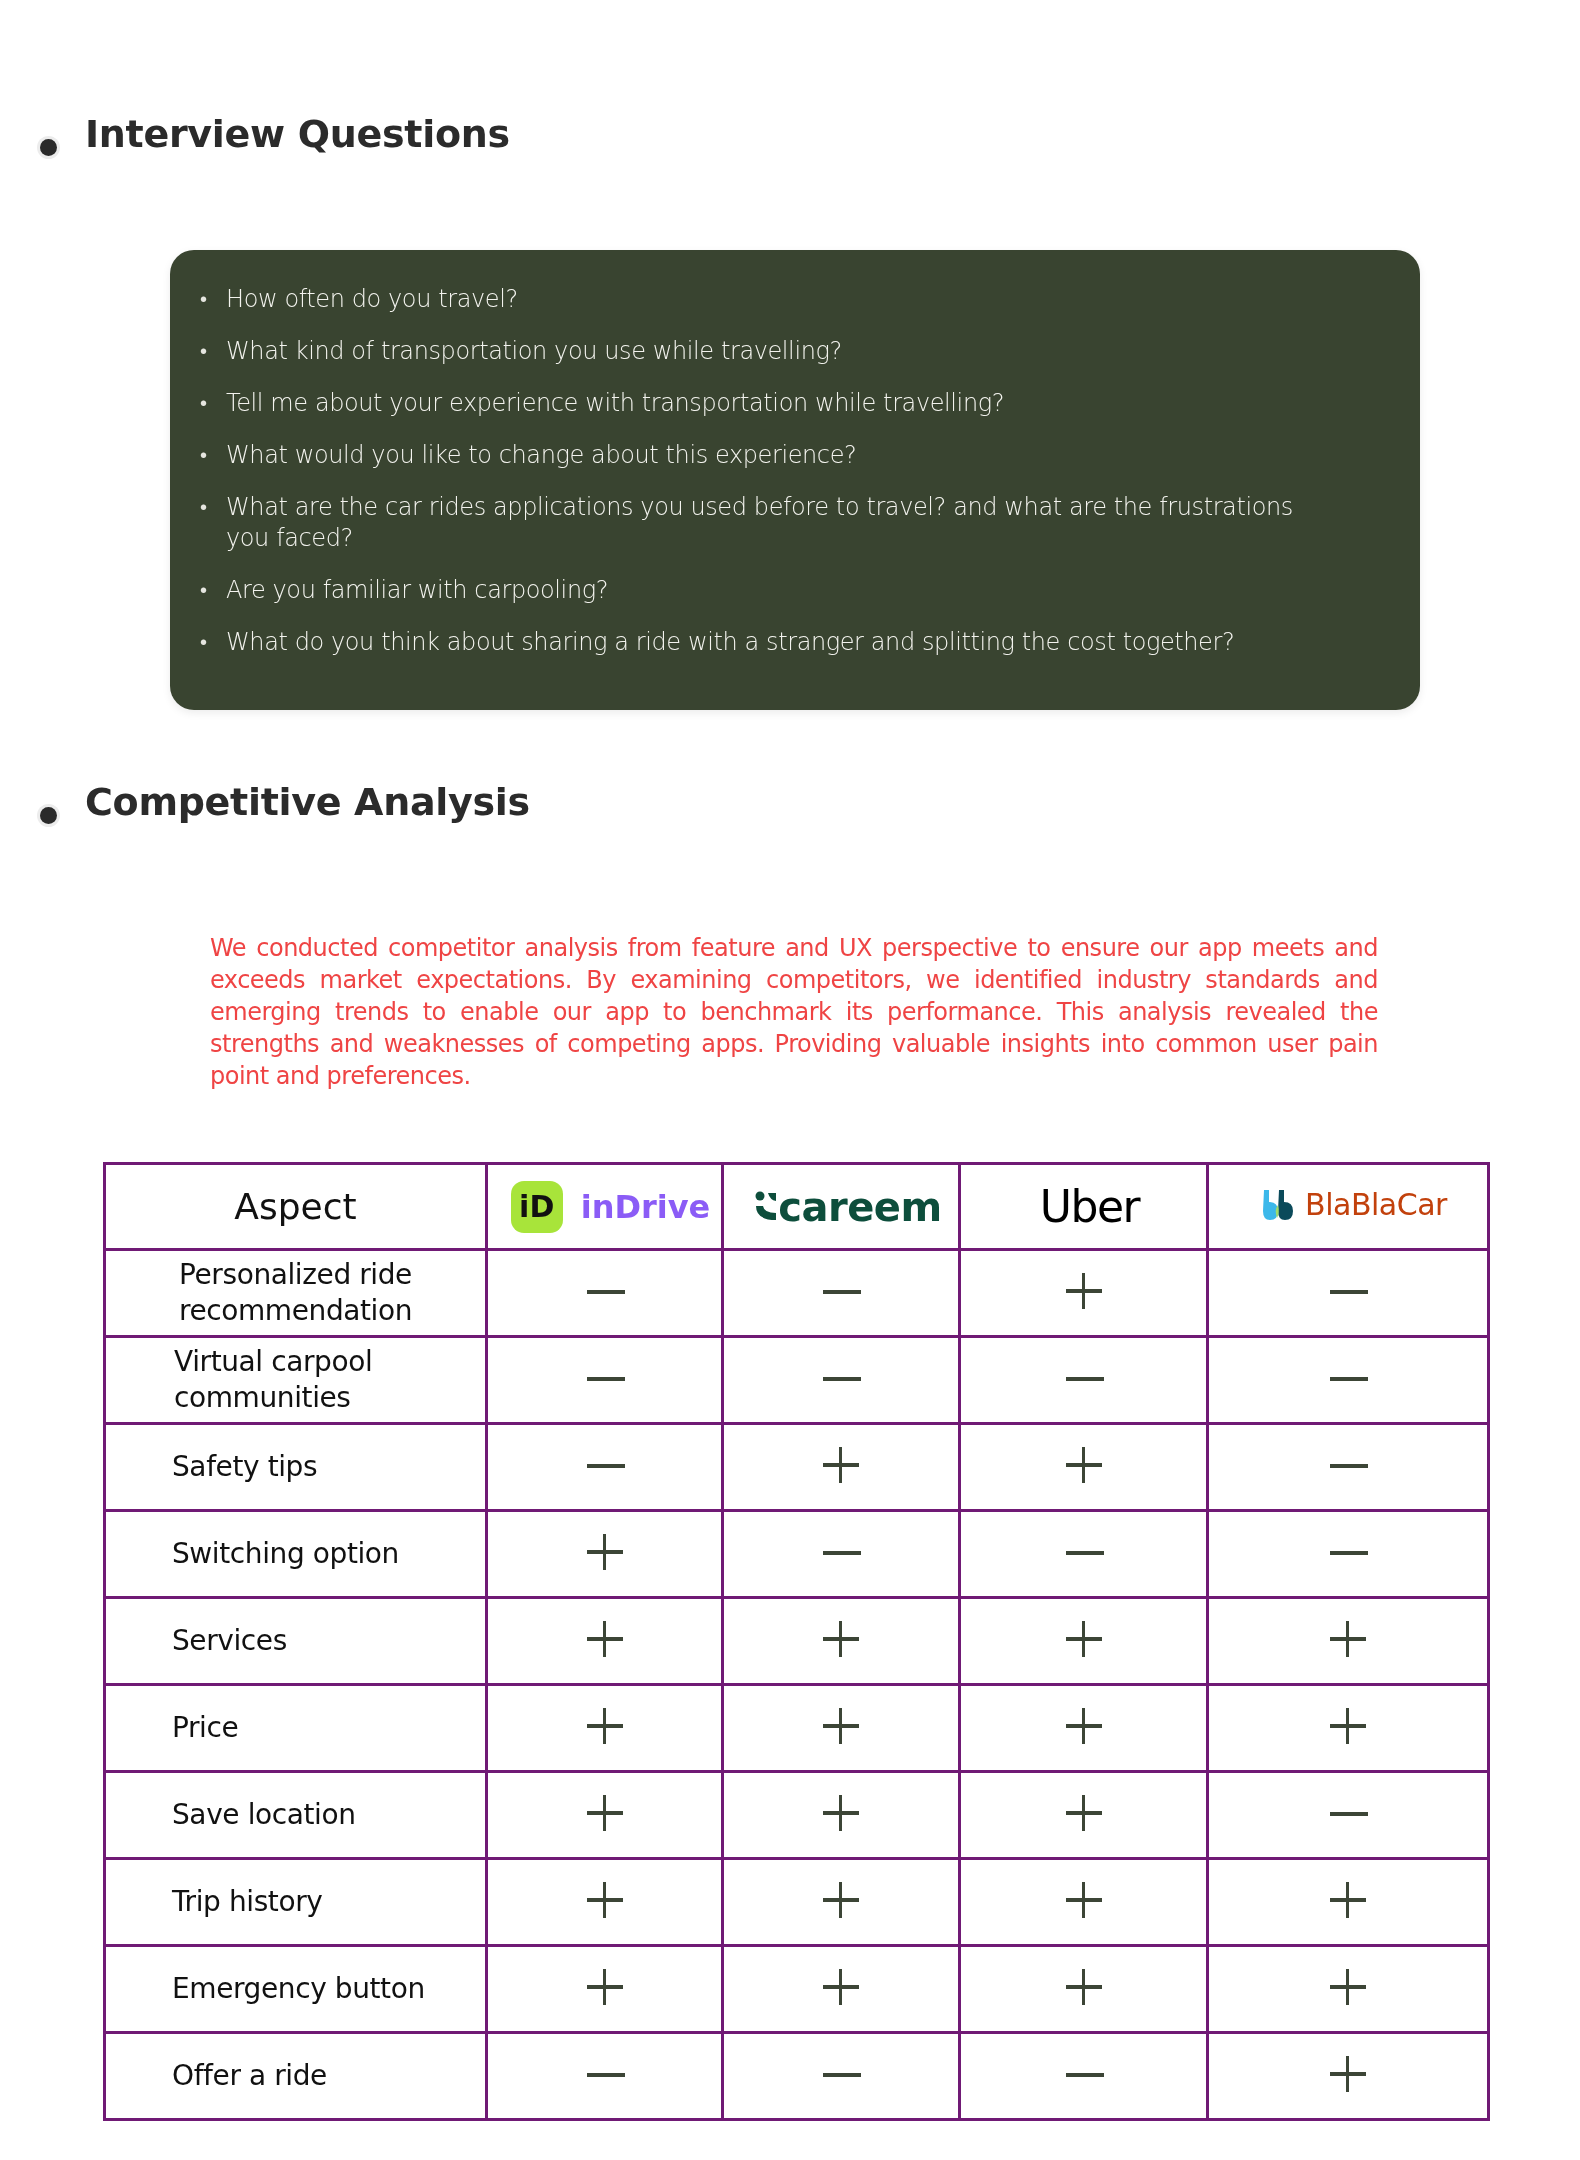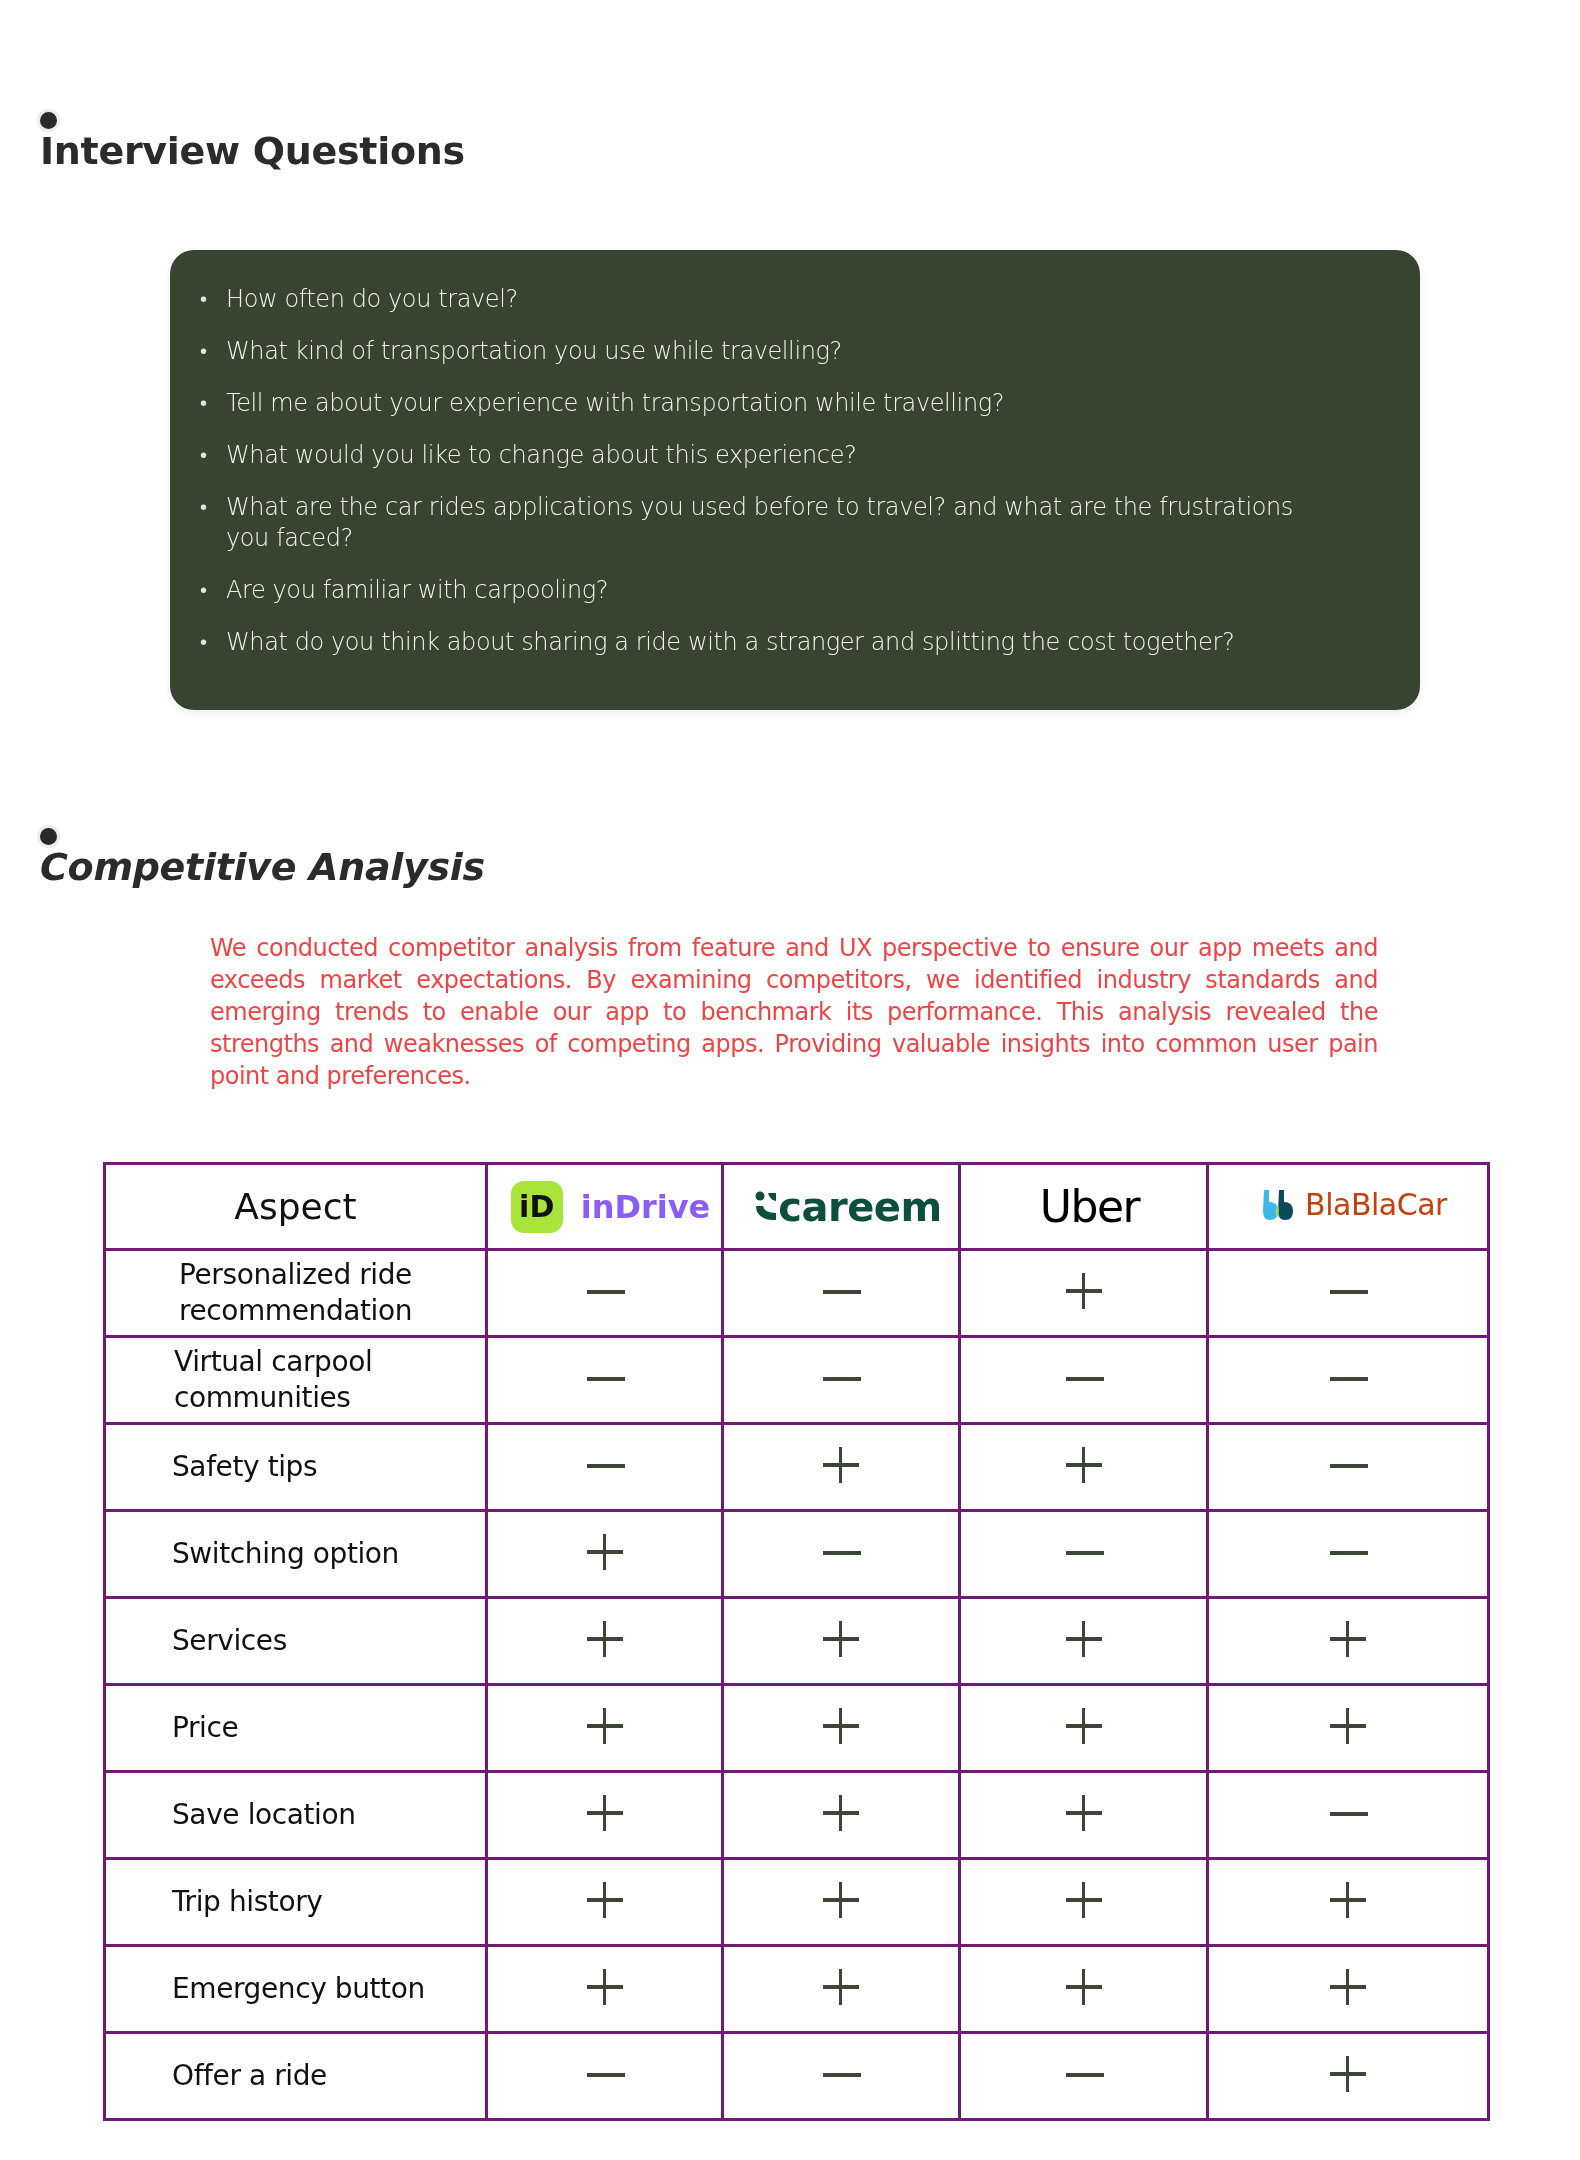--- a/index.html
+++ b/index.html
@@ -1,31 +1,31 @@
 <!DOCTYPE html>
 <html><head>
   <meta charset="utf-8">
   <style>
     * { box-sizing: border-box; margin: 0; padding: 0; }
     html, body { width: 1580px; height: 2160px; background: #ffffff; }
     body { position: relative; font-family: "Liberation Sans", sans-serif; color: #222; overflow: hidden; }
 
     .section-heading {
-      position: absolute; left: 40px; display: flex; align-items: flex-start; flex-direction: column;
+      position: absolute; left: 40px; display: flex; align-items: flex-end;
     }
     .section-heading .dot {
       width: 17px; height: 17px; border-radius: 50%; background: #2a2a2a;
       margin-right: 28px; box-shadow: 0 0 0 3px #ececec;
     }
     .section-heading .title {
       font-family: "DejaVu Sans", sans-serif; font-weight: bold; font-size: 38px;
       color: #2b2b2b; letter-spacing: -0.3px;
     }
     #h-interview { top: 112px; }
-    #h-competitive { top: 828px; font-style: italic; }
+    #h-competitive { top: 780px; }
 
     .q-card {
       position: absolute; left: 170px; top: 250px; width: 1250px; height: 460px;
       background: #394430; border-radius: 24px;
       box-shadow: 0 3px 8px rgba(0,0,0,0.08);
       padding: 34px 80px 0 30px;
     }
     .q-list { list-style: none; }
     .q-item {
       position: relative; padding-left: 26px;

